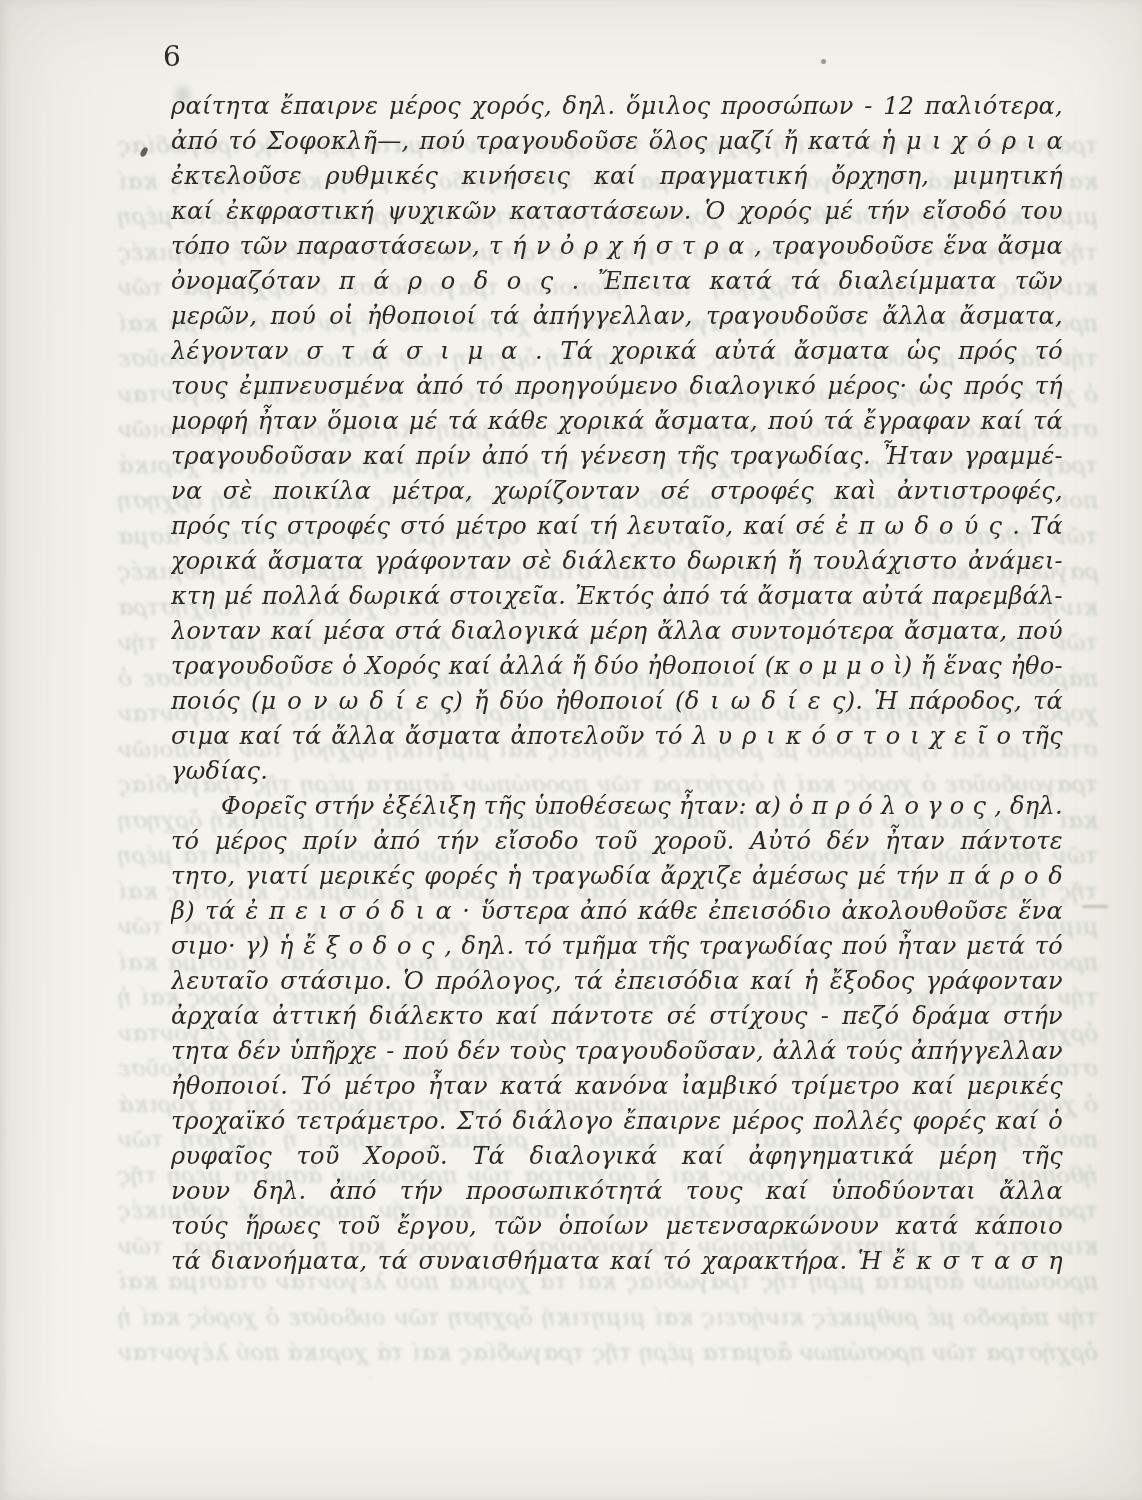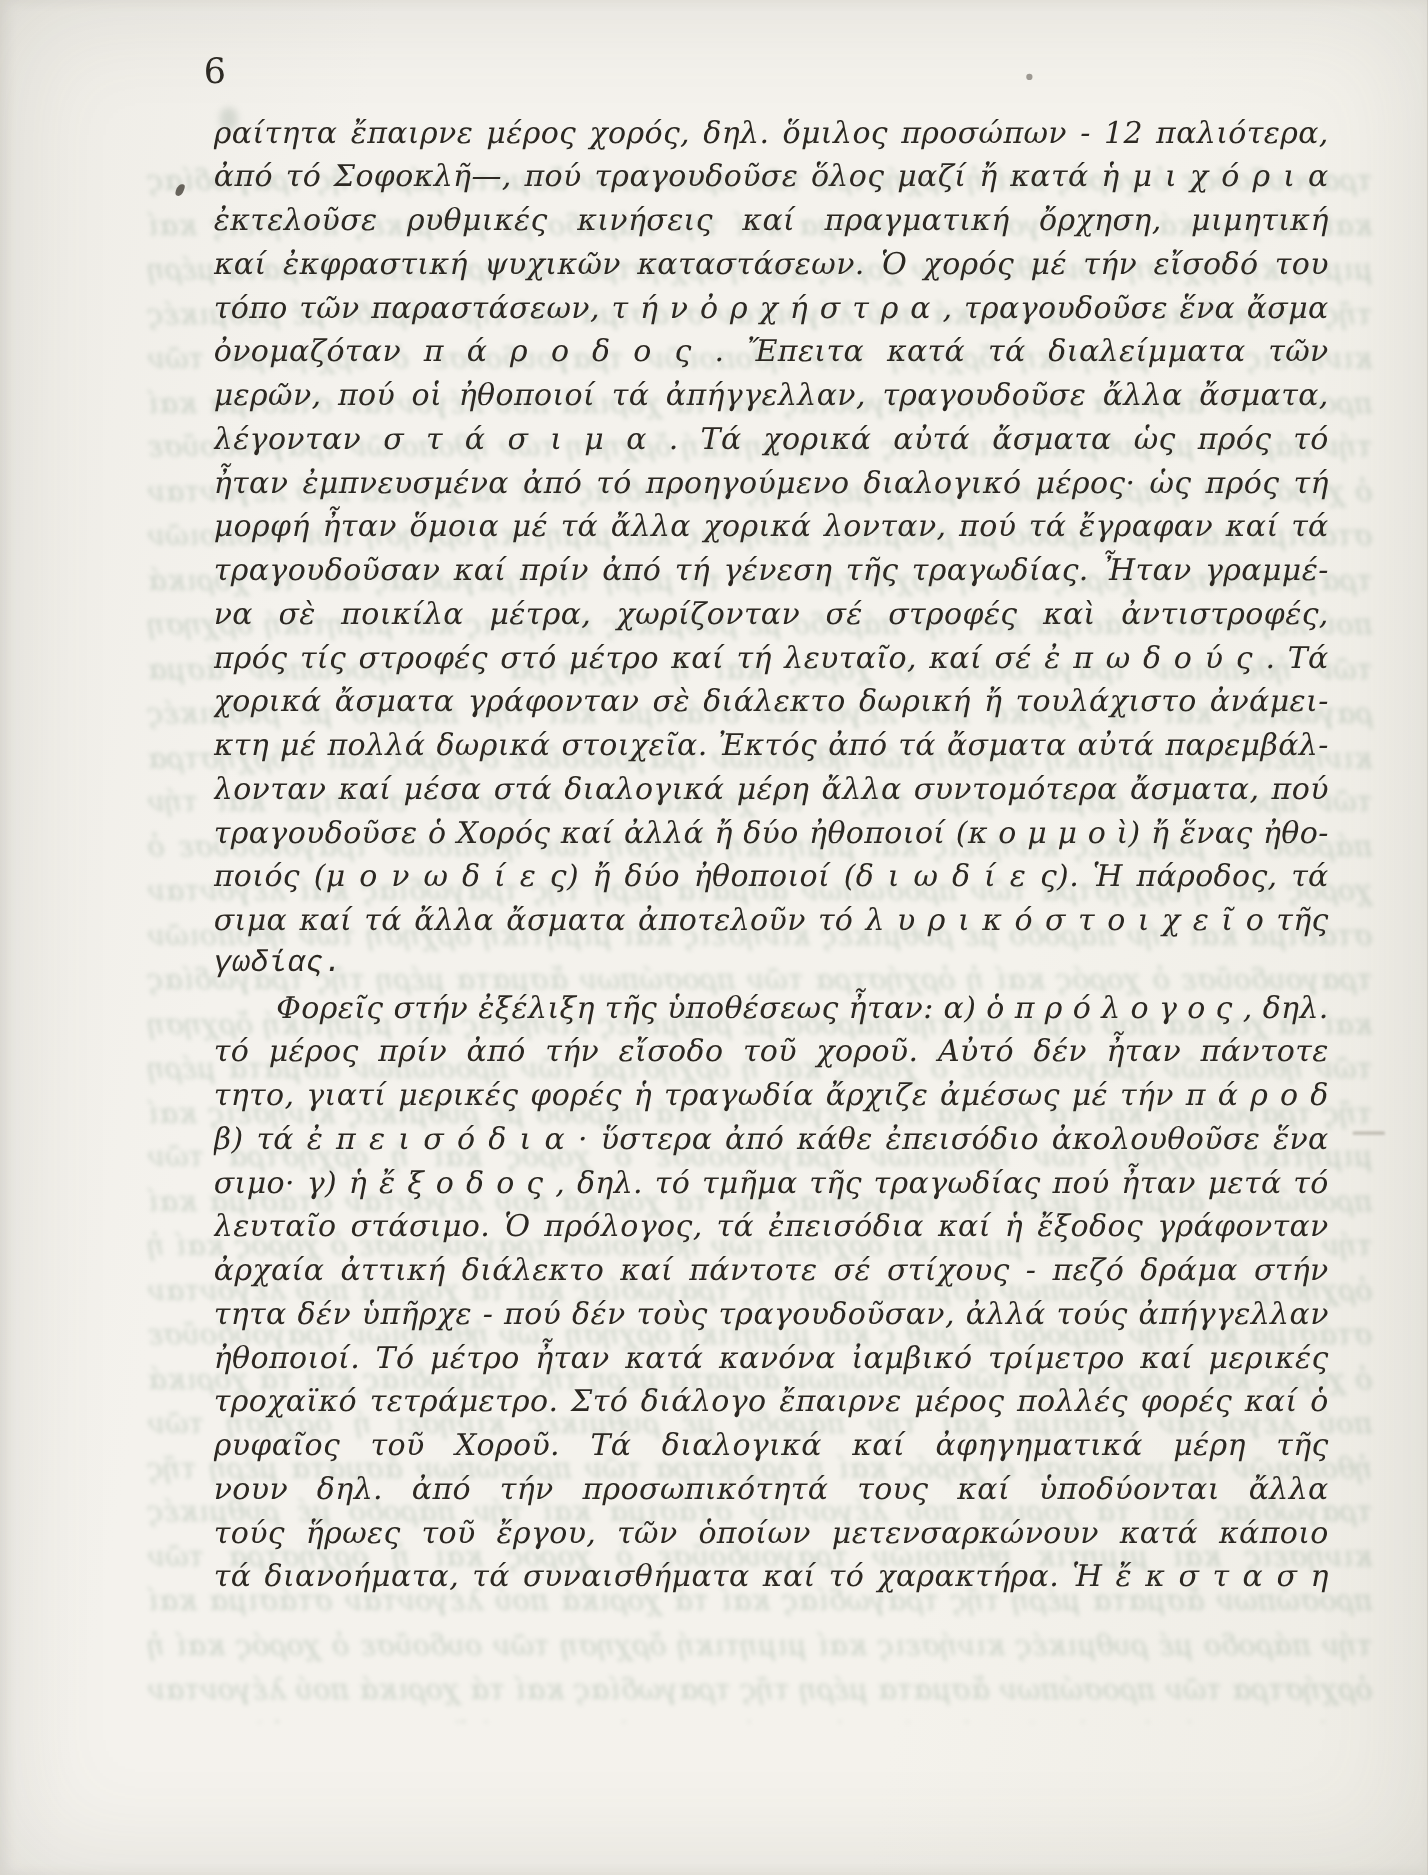--- a/index.html
+++ b/index.html
@@ -35,21 +35,21 @@
     font:italic 24px/35px "DejaVu Serif","DejaVu Sans",serif;
     color:#2c2822;
     letter-spacing:.3px;
   }
   .line{
     height:35px;
     overflow:hidden;
     text-align:justify;
     text-align-last:justify;
   }
-  .line.end{text-align-last:left;font-family:Liberation Mono, monospace;}
+  .line.end{text-align-last:left;}
   .line.indent{text-indent:50px;}
   .speck{position:absolute;pointer-events:none;}
   .speck.s1{left:141px;top:147px;width:6px;height:10px;background:#3b362e;border-radius:70% 30% 60% 40%;transform:rotate(18deg);opacity:.75;}
   .speck.s2{left:821px;top:59px;width:5px;height:5px;background:#555048;border-radius:50%;opacity:.55;}
   .speck.s3{left:176px;top:86px;width:14px;height:18px;background:#8a9a8c;border-radius:40%;filter:blur(3px);opacity:.28;}
   .speck.s4{left:1082px;top:905px;width:26px;height:3px;background:#8b8578;filter:blur(1px);opacity:.4;border-radius:2px;}
 </style>
 </head>
 <body>
 
@@ -62,22 +62,22 @@
   <div class="speck s4"></div>
   <div class="textblock" id="textblock">
       <div class="line">ραίτητα ἔπαιρνε μέρος χορός, δηλ. ὅμιλος προσώπων - 12 παλιότερα, 15</div>
       <div class="line">ἀπό τό Σοφοκλῆ—, πού τραγουδοῦσε ὅλος μαζί ἤ κατά ἡ μ ι χ ό ρ ι α καί</div>
       <div class="line">ἐκτελοῦσε ρυθμικές κινήσεις καί πραγματική ὄρχηση, μιμητική πράξεων</div>
       <div class="line">καί ἐκφραστική ψυχικῶν καταστάσεων. Ὁ χορός μέ τήν εἴσοδό του στόν</div>
       <div class="line">τόπο τῶν παραστάσεων, τ ή ν  ὀ ρ χ ή σ τ ρ α , τραγουδοῦσε ἕνα ἄσμα πού</div>
       <div class="line">ὀνομαζόταν π ά ρ ο δ ο ς . Ἔπειτα κατά τά διαλείμματα τῶν διαλογικῶν</div>
       <div class="line">μερῶν, πού οἱ ἠθοποιοί τά ἀπήγγελλαν, τραγουδοῦσε ἄλλα ἄσματα, πού</div>
       <div class="line">λέγονταν σ τ ά σ ι μ α . Τά χορικά αὐτά ἄσματα ὡς πρός τό περιεχόμενο</div>
-      <div class="line">ἦταν ἐμπνευσμένα ἀπό τό προηγούμενο διαλογικό μέρος· ὡς πρός τή</div>
-      <div class="line">μορφή ἦταν ὅμοια μέ τά ἄλλα χορικά λονταν, πού τά ἔγραφαν καί τά</div>
+      <div class="line">τους ἐμπνευσμένα ἀπό τό προηγούμενο διαλογικό μέρος· ὡς πρός τή</div>
+      <div class="line">μορφή ἦταν ὅμοια μέ τά κάθε χορικά ἄσματα, πού τά ἔγραφαν καί τά</div>
       <div class="line">τραγουδοῦσαν καί πρίν ἀπό τή γένεση τῆς τραγωδίας. Ἦταν γραμμέ-</div>
       <div class="line">να σὲ ποικίλα μέτρα, χωρίζονταν σέ στροφές καὶ ἀντιστροφές, ἀντίστοιχες</div>
       <div class="line">πρός τίς στροφές στό μέτρο καί τή λευταῖο, καί σέ ἐ π ω δ ο ύ ς . Τά</div>
       <div class="line">χορικά ἄσματα γράφονταν σὲ διάλεκτο δωρική ἤ τουλάχιστο ἀνάμει-</div>
       <div class="line">κτη μέ πολλά δωρικά στοιχεῖα. Ἐκτός ἀπό τά ἄσματα αὐτά παρεμβάλ-</div>
       <div class="line">λονταν καί μέσα στά διαλογικά μέρη ἄλλα συντομότερα ἄσματα, πού</div>
       <div class="line">τραγουδοῦσε ὁ Χορός καί ἀλλά ἤ δύο ἠθοποιοί (κ ο μ μ ο ὶ) ἤ ἕνας ἠθο-</div>
       <div class="line">ποιός (μ ο ν ω δ ί ε ς) ἤ δύο ἠθοποιοί (δ ι ω δ ί ε ς). Ἡ πάροδος, τά στά-</div>
       <div class="line">σιμα καί τά ἄλλα ἄσματα ἀποτελοῦν τό λ υ ρ ι κ ό  σ τ ο ι χ ε ῖ ο τῆς τρα-</div>
       <div class="line end">γωδίας.</div>

